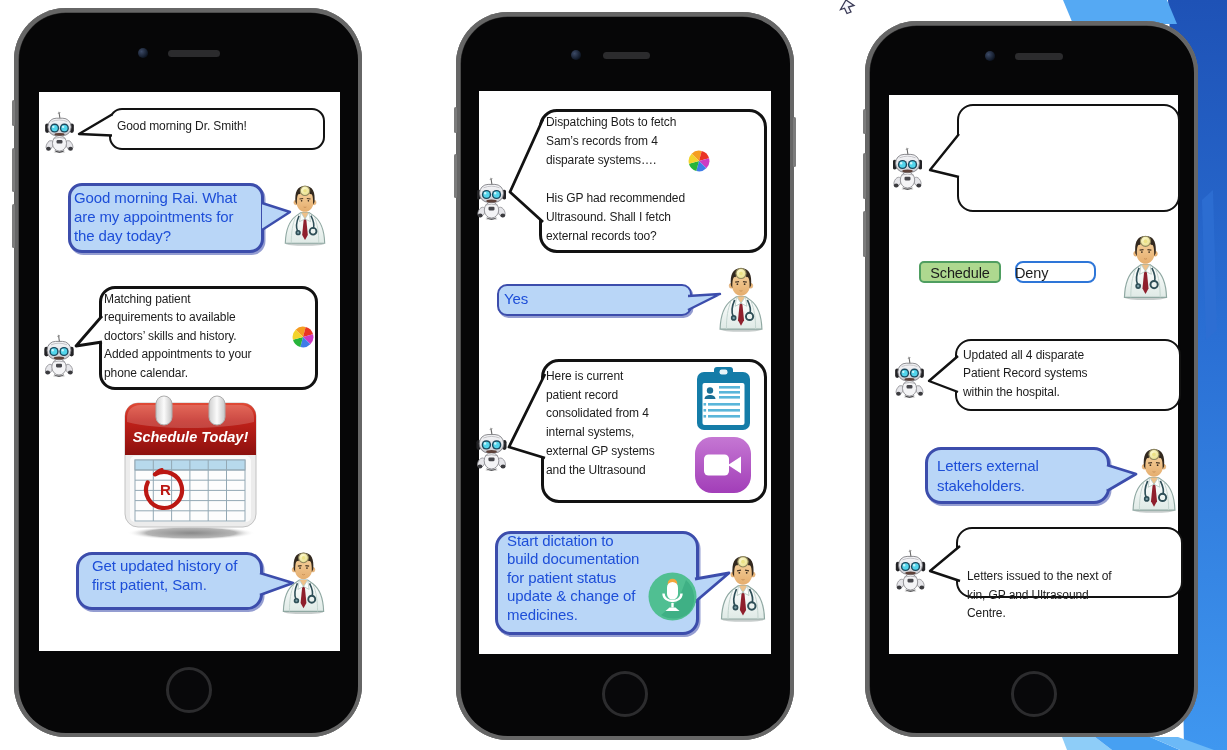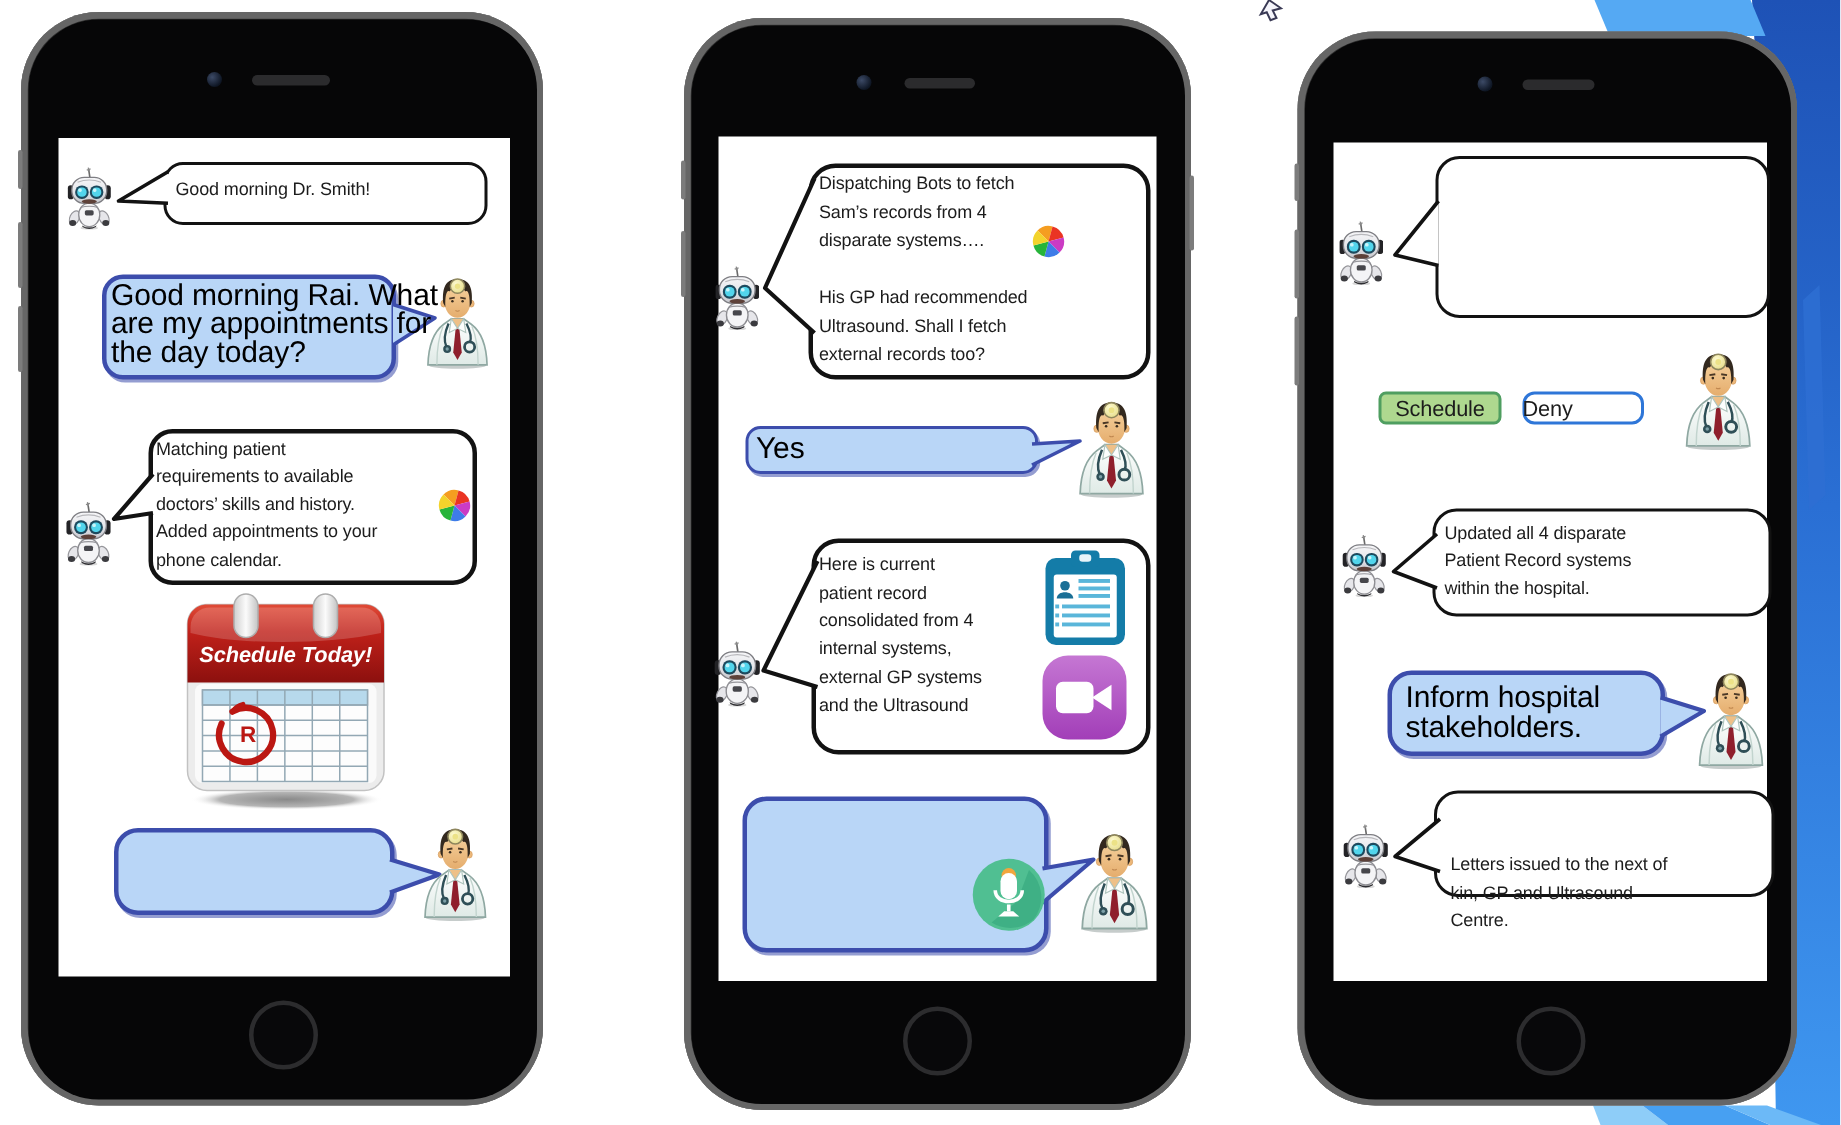--- a/index.html
+++ b/index.html
@@ -6,21 +6,21 @@
 .phone{position:absolute;border-radius:52px;background:#303030;box-shadow:inset 0 0 0 4.5px #666,inset 0 3px 2px #959595,inset 0 -3px 2px #8a8a8a}
 .bezel{position:absolute;left:4.5px;top:4.5px;right:4.5px;bottom:4.5px;border-radius:47px;background:#060607}
 .screen{position:absolute;background:#fff}
 .cam{position:absolute;width:10px;height:10px;border-radius:50%;background:radial-gradient(circle at 35% 35%,#3c4a66,#0e1624 70%)}
 .spk{position:absolute;width:52px;height:7px;border-radius:4px;background:#2b2b2d}
 .home{position:absolute;width:46px;height:46px;border-radius:50%;border:3px solid #2c2c2e;background:#08080a;box-sizing:border-box}
 .sidebtn{position:absolute;background:#7c7c7c;border-radius:2px}
 .bub{position:absolute;box-sizing:border-box;background:#fff;border:2.5px solid #121212}
 .bubblue{position:absolute;box-sizing:border-box;background:#b9d6f7;border:2.5px solid #3c4dac;box-shadow:1.5px 2px 0 0 rgba(60,77,172,.55)}
 .txt{position:absolute;color:#1c1c1c;font-size:12px;line-height:18.5px;letter-spacing:-0.1px;white-space:pre}
-.btxt{position:absolute;color:#000000;font-size:20px;line-height:18.5px;letter-spacing:-0.1px;white-space:pre}
+.btxt{position:absolute;color:#1d4ed8;font-size:15px;line-height:18.5px;letter-spacing:-0.1px;white-space:pre}
 </style></head><body>
 <div id="stage">
 <svg class="abs" width="1227" height="750" style="left:0;top:0">
   <defs>
     <linearGradient id="bgblue" x1="0" y1="0" x2="0" y2="1">
       <stop offset="0" stop-color="#1e52b6"></stop>
           <stop offset="0.45" stop-color="#2a6fd4"></stop>
           <stop offset="1" stop-color="#3f97f0"></stop>
     </linearGradient>
   </defs>
@@ -265,37 +265,44 @@
     </svg>
 <div class="txt" style="left:117px;top:117px">Good morning Dr. Smith!</div>
 <div class="btxt" style="left:74px;top:188px;line-height:19px">Good morning Rai. What
 are my appointments for
 the day today?</div>
 <div class="txt" style="left:104px;top:290px;line-height:18.4px">Matching patient
 requirements to available
 doctors’ skills and history.
 Added appointments to your
 phone calendar.</div>
+<div class="btxt" style="left:92px;top:557px;line-height:18.5px">Get updated history of
+first patient, Sam.</div>
 <div class="txt" style="left:546px;top:113px;line-height:19px">Dispatching Bots to fetch
 Sam’s records from 4
 disparate systems….
 
 His GP had recommended
 Ultrasound. Shall I fetch
 external records too?</div>
 <div class="btxt" style="left:504px;top:290px">Yes</div>
 <div class="txt" style="left:546px;top:367px;line-height:18.7px">Here is current
 patient record
 consolidated from 4
 internal systems,
 external GP systems
 and the Ultrasound</div>
+<div class="btxt" style="left:507px;top:532px;line-height:18.4px">Start dictation to
+build documentation
+for patient status
+update &amp; change of
+medicines.</div>
 <div class="txt" style="left:963px;top:345.5px;line-height:18.6px">Updated all 4 disparate
 Patient Record systems
 within the hospital.</div>
-<div class="btxt" style="left:937px;top:456px;line-height:19.5px">Inform hospital
+<div class="btxt" style="left:937px;top:456px;line-height:19.5px">Letters external
 stakeholders.</div>
 <div class="txt" style="left:967px;top:567px">Letters issued to the next of
 kin, GP and Ultrasound
 Centre.</div>
 <div class="txt" style="left:919px;top:264px;width:82px;text-align:center;font-size:14.5px">Schedule</div>
 <div class="txt" style="left:1015px;top:264px;width:81px;font-size:14.5px">Deny</div>
 </div>
 
 </body></html>

